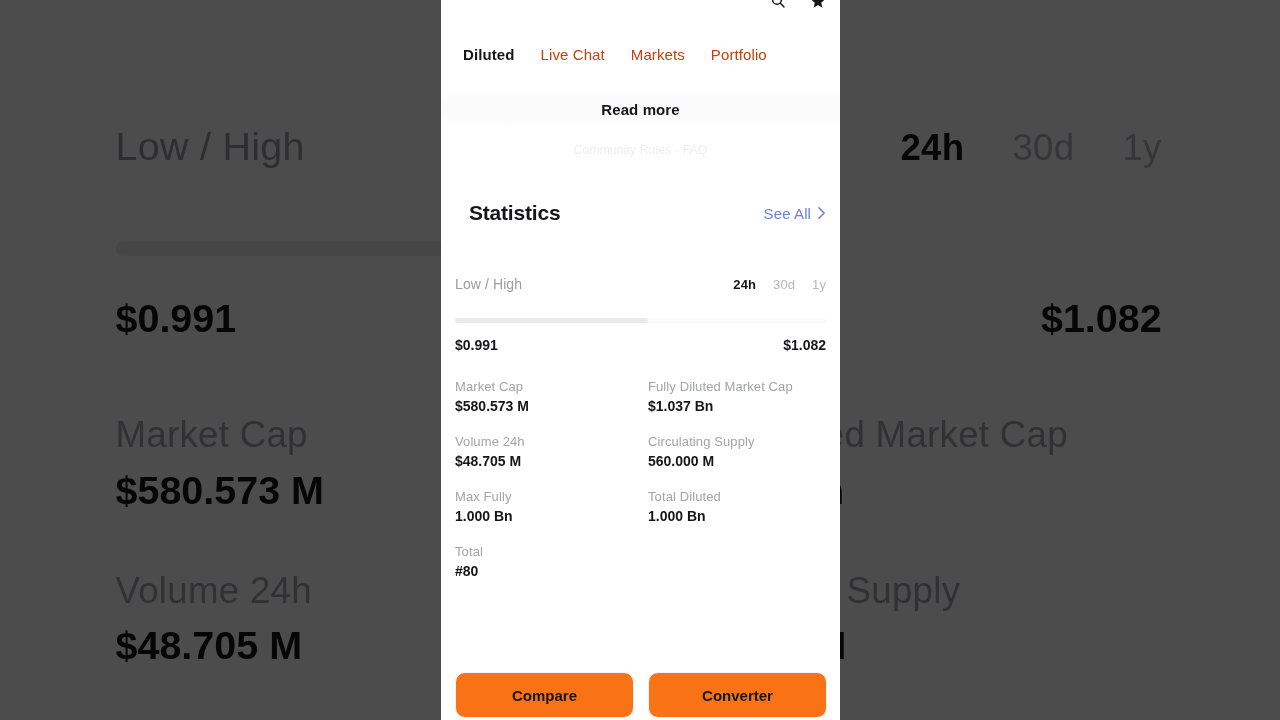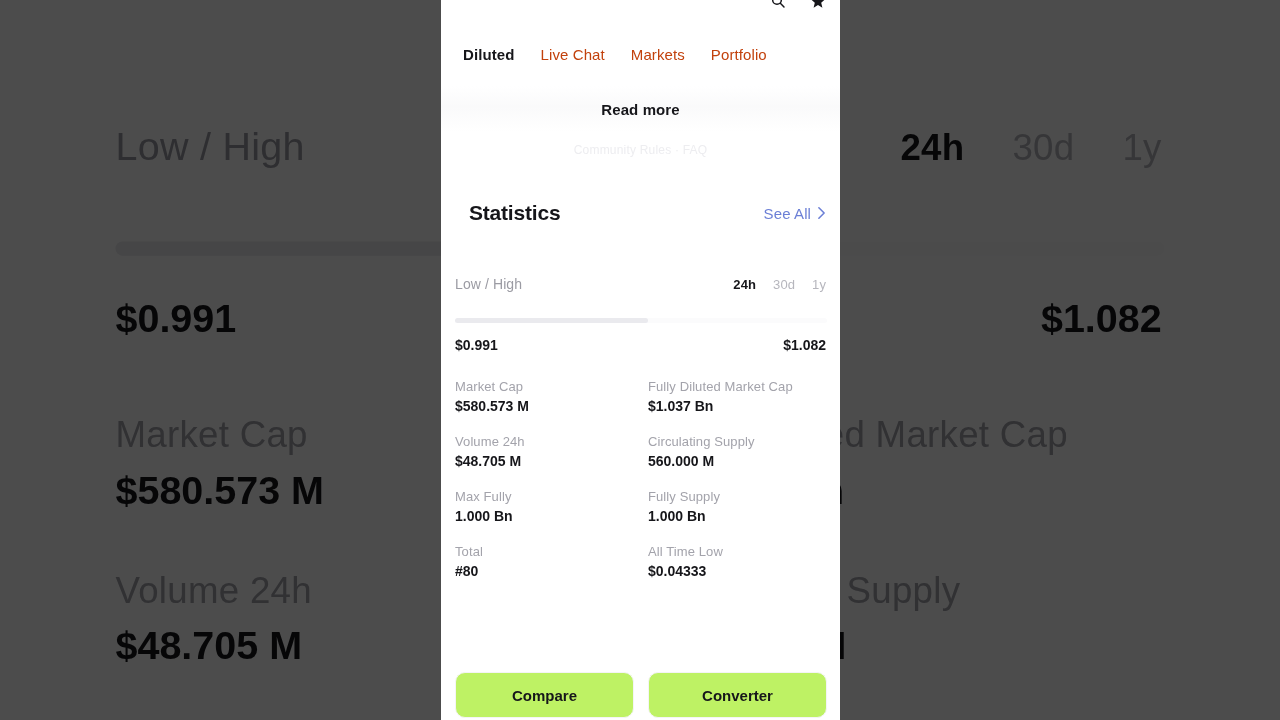--- a/index.html
+++ b/index.html
@@ -133,21 +133,21 @@
     line-height:20px;margin-top:1px;
   }
 
   
   .btn-row{
     position:absolute;top:672px;left:14px;width:372px;height:46px;
     display:flex;gap:14px;
   }
   .btn{
     flex:1;display:flex;align-items:center;justify-content:center;
-    background:#bef264;border:1px solid #f4f4f6;border-radius:10px;
+    background:#f97316;border:1px solid #f4f4f6;border-radius:10px;
     font-size:15px;font-weight:600;color:#16161a;box-sizing:border-box;
   }
 </style>
 </head>
 <body>
 
 <div id="bg-layer">
   <div id="bg-zoom">
     <div class="screen">
 
@@ -269,30 +269,26 @@
       </div>
       <div class="cell">
         <div class="k">Circulating Supply</div>
         <div class="v">560.000 M</div>
       </div>
       <div class="cell">
         <div class="k">Max Fully</div>
         <div class="v">1.000 Bn</div>
       </div>
       <div class="cell">
-        <div class="k">Fully Supply</div>
+        <div class="k">Total Diluted</div>
         <div class="v">1.000 Bn</div>
       </div>
       <div class="cell">
         <div class="k">Total</div>
         <div class="v">#80</div>
-      </div>
-      <div class="cell">
-        <div class="k">All Time Low</div>
-        <div class="v">$0.04333</div>
       </div>
     </div>
 
     <div class="btn-row">
       <div class="btn">Compare</div>
       <div class="btn">Converter</div>
     </div>
 
   </div>
 </div>

